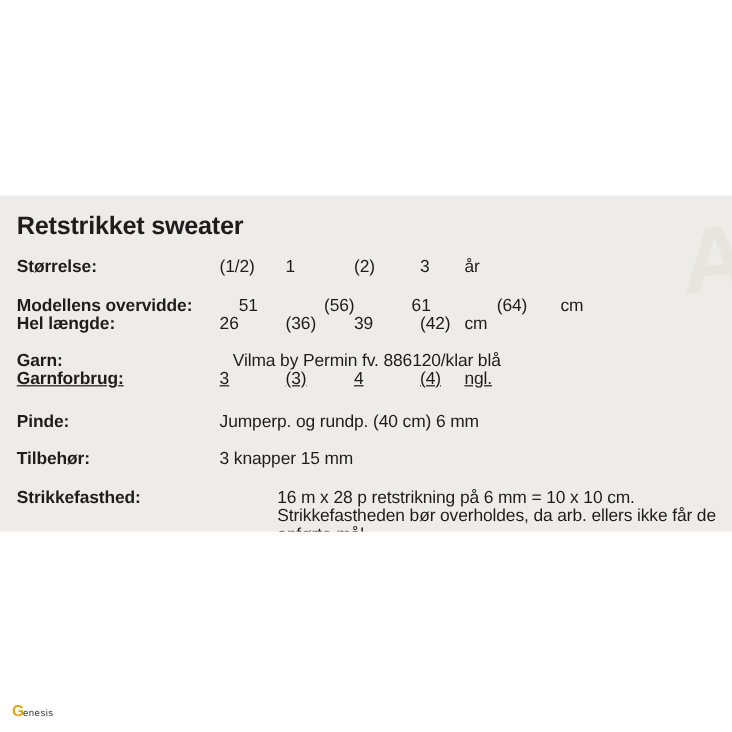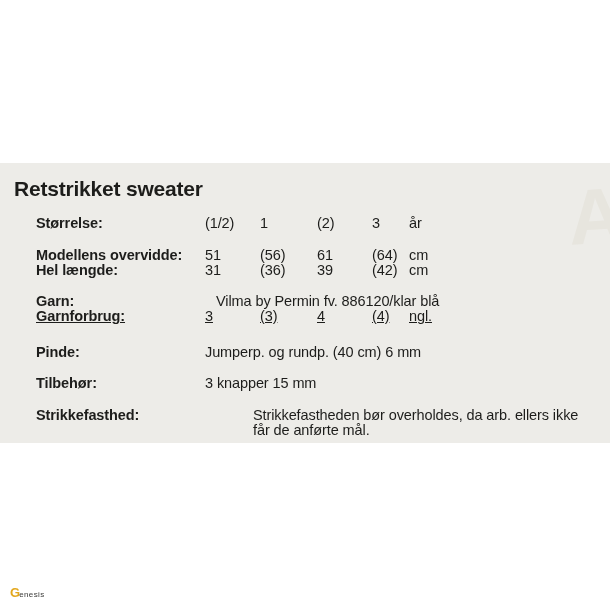--- a/index.html
+++ b/index.html
@@ -35,32 +35,31 @@
     margin: 13px 14px 0 14px;
     font-size: 21px;
     font-weight: 700;
     letter-spacing: -0.2px;
     line-height: 25px;
   }
 
   .spec { position: relative; }
   .row {
     display: grid;
-    padding: 0 12px 0 24px;
+    padding: 0 12px 0 14px;
     font-size: 14.5px;
     line-height: 15.5px;
     letter-spacing: -0.1px;
-    margin-left: 12px;
   }
   .row.cols { grid-template-columns: 169px 55px 57px 55px 37px 1fr; }
   .row.free { grid-template-columns: 169px 1fr; }
   .row .label { font-weight: 700; }
 
   .row-size    { margin-top: 15px; }
-  .row-chest   { margin-top: 16px; }
+  .row-chest   { margin-top: 16px; gap: 16px; }
   .row-length  { margin-top: 0; }
   .row-yarn    { margin-top: 15px; gap: 11px; }
   .row-yarnuse { margin-top: 0; text-decoration: underline; }
   .row-needles { margin-top: 20px; }
   .row-acc     { margin-top: 16px; }
   .row-gauge   { margin-top: 16px; gap: 48px; }
   .gauge-lines div { line-height: 15.5px; }
 
   
   .footer {
@@ -120,21 +119,21 @@
         <span class="label">Modellens overvidde:</span>
         <span>51</span>
         <span>(56)</span>
         <span>61</span>
         <span>(64)</span>
         <span>cm</span>
       </div>
 
       <div class="row cols row-length">
         <span class="label">Hel længde:</span>
-        <span>31</span>
+        <span>26</span>
         <span>(36)</span>
         <span>39</span>
         <span>(42)</span>
         <span>cm</span>
       </div>
 
       <div class="row free row-yarn">
         <span class="label">Garn:</span>
         <span>Vilma by Permin fv. 886120/klar blå</span>
       </div>
@@ -154,20 +153,21 @@
       </div>
 
       <div class="row free row-acc">
         <span class="label">Tilbehør:</span>
         <span>3 knapper 15 mm</span>
       </div>
 
       <div class="row free row-gauge">
         <span class="label">Strikkefasthed:</span>
         <span class="gauge-lines">
+          <div>16 m x 28 p retstrikning på 6 mm = 10 x 10 cm.</div>
           <div>Strikkefastheden bør overholdes, da arb. ellers ikke får de anførte mål.</div>
         </span>
       </div>
 
     </div>
   </div>
 
   <div class="footer">
     <span class="logo">
       <span class="logo-initial">G</span>

